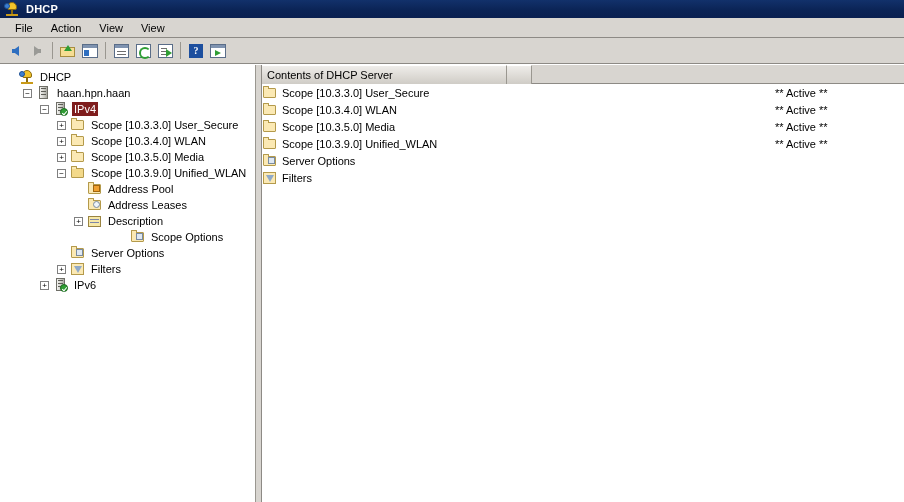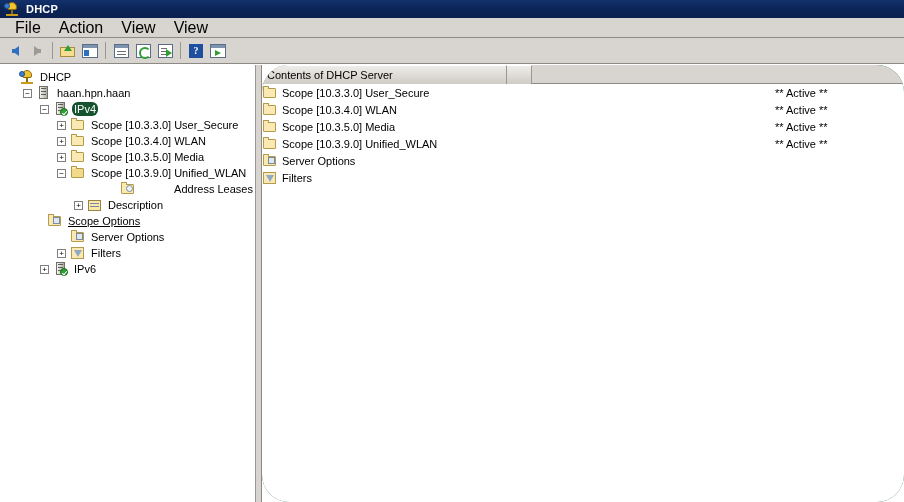--- a/index.html
+++ b/index.html
@@ -36,21 +36,21 @@
   .menubar {
     height: 20px;
     background: #d8d5d0;
     border-bottom: 1px solid #8d8a85;
     display: flex; align-items: center;
     padding-left: 6px;
     box-sizing: border-box;
   }
   .menubar .mi {
     padding: 2px 9px;
-    font-size: 16px;
+    font-size: 11px;
     color: #000;
     cursor: default;
     text-align: right;
   }
 
   
   .toolbar {
     height: 26px;
     background: #d8d5d0;
     border-bottom: 1px solid #8d8a85;
@@ -90,21 +90,20 @@
     width: 5px;
     background: #d8d5d0;
     border-right: 1px solid #8d8a85;
     flex: none;
   }
   .listpane {
     flex: 1;
     background: #14532d;
     overflow: hidden;
     position: relative;
-    border-radius: 27px;
   }
 
   
   .tnode {
     height: 16px;
     display: flex; align-items: center;
     position: relative;
     white-space: nowrap;
     font-size: 11px;
   }
@@ -118,23 +117,22 @@
     color: #000;
     font-family: "Liberation Sans", sans-serif;
     flex: none;
     margin-right: 4px;
     box-sizing: border-box;
   }
   .exp-spacer { width: 9px; margin-right: 4px; flex: none; }
   .tico { width: 16px; height: 16px; flex: none; margin-right: 3px; position: relative; }
   .tlabel { padding: 0 2px; line-height: 14px; }
   .tlabel.sel {
-    background: #14532d;
+    background: #7f1d1d;
     color: #ffffff;
-    border-radius: 6px;
   }
 
   
   .folder {
     position: absolute; left: 1px; top: 3px;
     width: 13px; height: 10px;
     background: #fbe9b4;
     border: 1px solid #b49a4b;
     border-radius: 0 1px 1px 1px;
     box-sizing: border-box;
@@ -452,37 +450,46 @@
         </div>
         <span class="tlabel">Scope [10.3.5.0] Media</span>
       </div>
       <div class="tnode" style="padding-left: 57px;">
         <div class="exp">−</div>
         <div class="tico">
           <div class="folder open"></div>
         </div>
         <span class="tlabel">Scope [10.3.9.0] Unified_WLAN</span>
       </div>
-      <div class="tnode" style="padding-left: 74px; justify-content: space-between;">
+      <div class="tnode" style="padding-left: 74px;">
+        <div class="exp-spacer"></div>
+        <div class="tico">
+          <div class="folder">
+            <span class="fbadge pool"></span>
+          </div>
+        </div>
+        <span class="tlabel">Address Pool</span>
+      </div>
+      <div class="tnode" style="padding-left: 74px;">
         <div class="exp-spacer"></div>
         <div class="tico">
           <div class="folder">
             <span class="fbadge clock"></span>
           </div>
         </div>
         <span class="tlabel">Address Leases</span>
       </div>
       <div class="tnode" style="padding-left: 74px;">
         <div class="exp">+</div>
         <div class="tico">
           <div class="grid"></div>
         </div>
         <span class="tlabel">Description</span>
       </div>
-      <div class="tnode" style="padding-left: 34px; text-decoration: underline;">
+      <div class="tnode" style="padding-left: 117px;">
         <div class="exp-spacer"></div>
         <div class="tico">
           <div class="folder">
             <span class="fbadge"></span>
           </div>
         </div>
         <span class="tlabel">Scope Options</span>
       </div>
       <div class="tnode" style="padding-left: 57px;">
         <div class="exp-spacer"></div>

